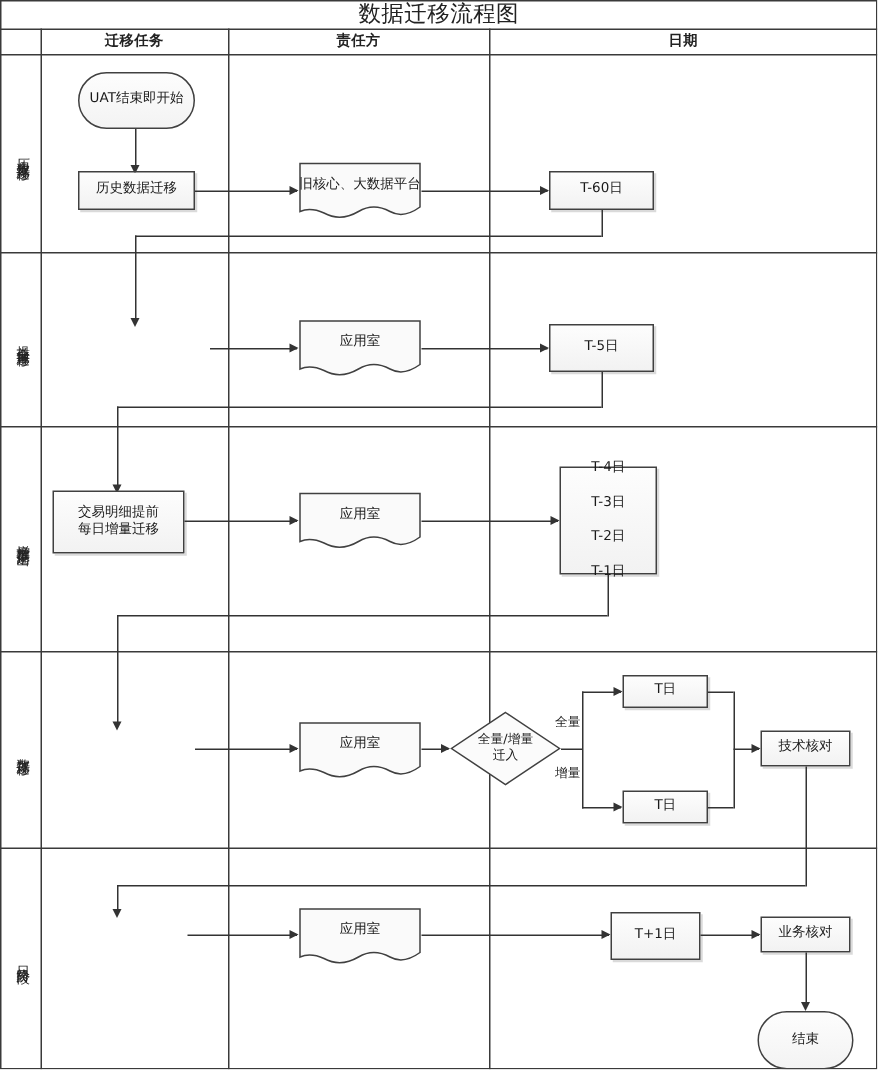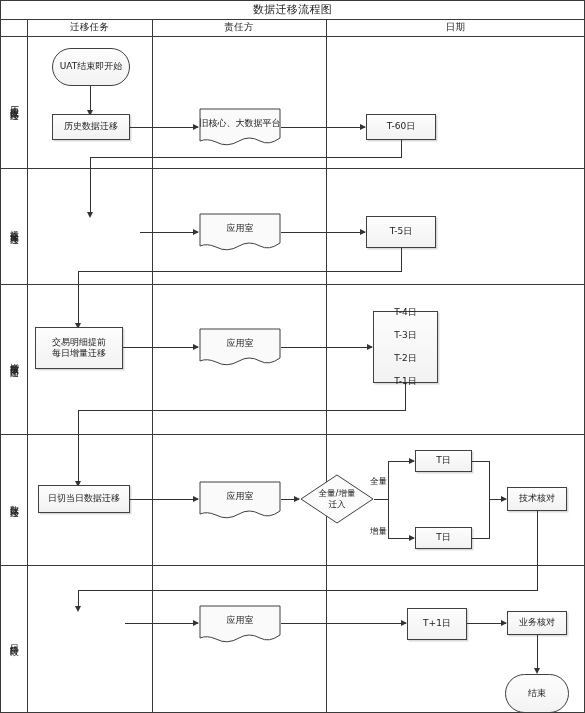--- a/index.html
+++ b/index.html
@@ -7,23 +7,23 @@
   #root{position:relative;width:585px;height:713px;overflow:hidden;background:#fff;}
 
   
   .frame{position:absolute;border:1px solid #3a3a3a;box-sizing:border-box;}
   .gline{position:absolute;background:#3a3a3a;}
   .hline{height:1px;}
   .vline{width:1px;}
 
   .title-cell{position:absolute;left:0;top:0;width:585px;height:19px;
     display:flex;align-items:center;justify-content:center;
-    font-size:11px;color:#222;letter-spacing:.3px;text-align:center;}
+    font-size:15px;color:#222;letter-spacing:.3px;text-align:center;}
   .col-head{position:absolute;height:17px;display:flex;align-items:center;
-    justify-content:center;font-size:9.5px;color:#222;letter-spacing:.3px;}
+    justify-content:center;font-size:9.5px;color:#222;letter-spacing:.3px;font-weight:bold;}
 
   .rowlabel{position:absolute;width:22px;display:flex;align-items:center;
     justify-content:center;}
   .rowlabel span{writing-mode:vertical-rl;text-orientation:upright;
     font-size:9px;color:#222;letter-spacing:1px;line-height:1;}
 
   
   .node{position:absolute;box-sizing:border-box;display:flex;align-items:center;
     justify-content:center;text-align:center;font-size:9px;color:#1a1a1a;
     line-height:1.25;}
@@ -171,23 +171,20 @@
     <span>T-3日</span>
     <span>T-2日</span>
     <span>T-1日</span>
   </div>
 
   <div class="conn cv" style="left:405px;top:383px;height:28px;"></div>
   <div class="conn ch" style="left:78px;top:410px;width:327px;"></div>
   <div class="conn cv" style="left:78px;top:410px;height:73px;"></div>
   <div class="arrow ad" style="left:74.5px;top:481px;"></div>
 
-  <div class="node proc" style="left:38px;top:485px;width:92px;height:28px;">
-    <span>日切当日数据迁移</span>
-  </div>
 
   <div class="conn ch" style="left:130px;top:499px;width:68px;"></div>
   <div class="arrow ar" style="left:193px;top:495.5px;"></div>
 
   <div class="node dataq" style="left:199px;top:481px;width:82px;height:38px;">
     <svg width="82" height="38" viewBox="0 0 82 38">
       <path d="M1 1 H81 V30 Q70 38 61 33 Q50 27 40 33 Q28 40 17 34 Q8 30 1 33 Z" fill="#fafafa" stroke="#404040" stroke-width="1"></path>
     </svg>
     <div class="qtxt" style="margin-top:-6px;">应用室</div>
   </div>
@@ -208,21 +205,21 @@
 
   <div class="conn ch" style="left:388px;top:461px;width:26px;"></div>
   <div class="arrow ar" style="left:409px;top:457.5px;"></div>
   <div class="edgelabel" style="left:370px;top:476px;">全量</div>
   <div class="node proc" style="left:415px;top:450px;width:57px;height:22px;">
     <span>T日</span>
   </div>
 
   <div class="conn ch" style="left:388px;top:538px;width:26px;"></div>
   <div class="arrow ar" style="left:409px;top:534.5px;"></div>
-  <div class="edgelabel" style="left:370px;top:510px;margin-top:16px;">增量</div>
+  <div class="edgelabel" style="left:370px;top:510px;">增量</div>
   <div class="node proc" style="left:415px;top:527px;width:57px;height:22px;">
     <span>T日</span>
   </div>
 
   <div class="conn ch" style="left:472px;top:461px;width:17px;"></div>
   <div class="conn ch" style="left:472px;top:538px;width:17px;"></div>
   <div class="conn cv" style="left:489px;top:461px;height:78px;"></div>
   <div class="conn ch" style="left:489px;top:499px;width:17px;"></div>
   <div class="arrow ar" style="left:501px;top:495.5px;"></div>
 

